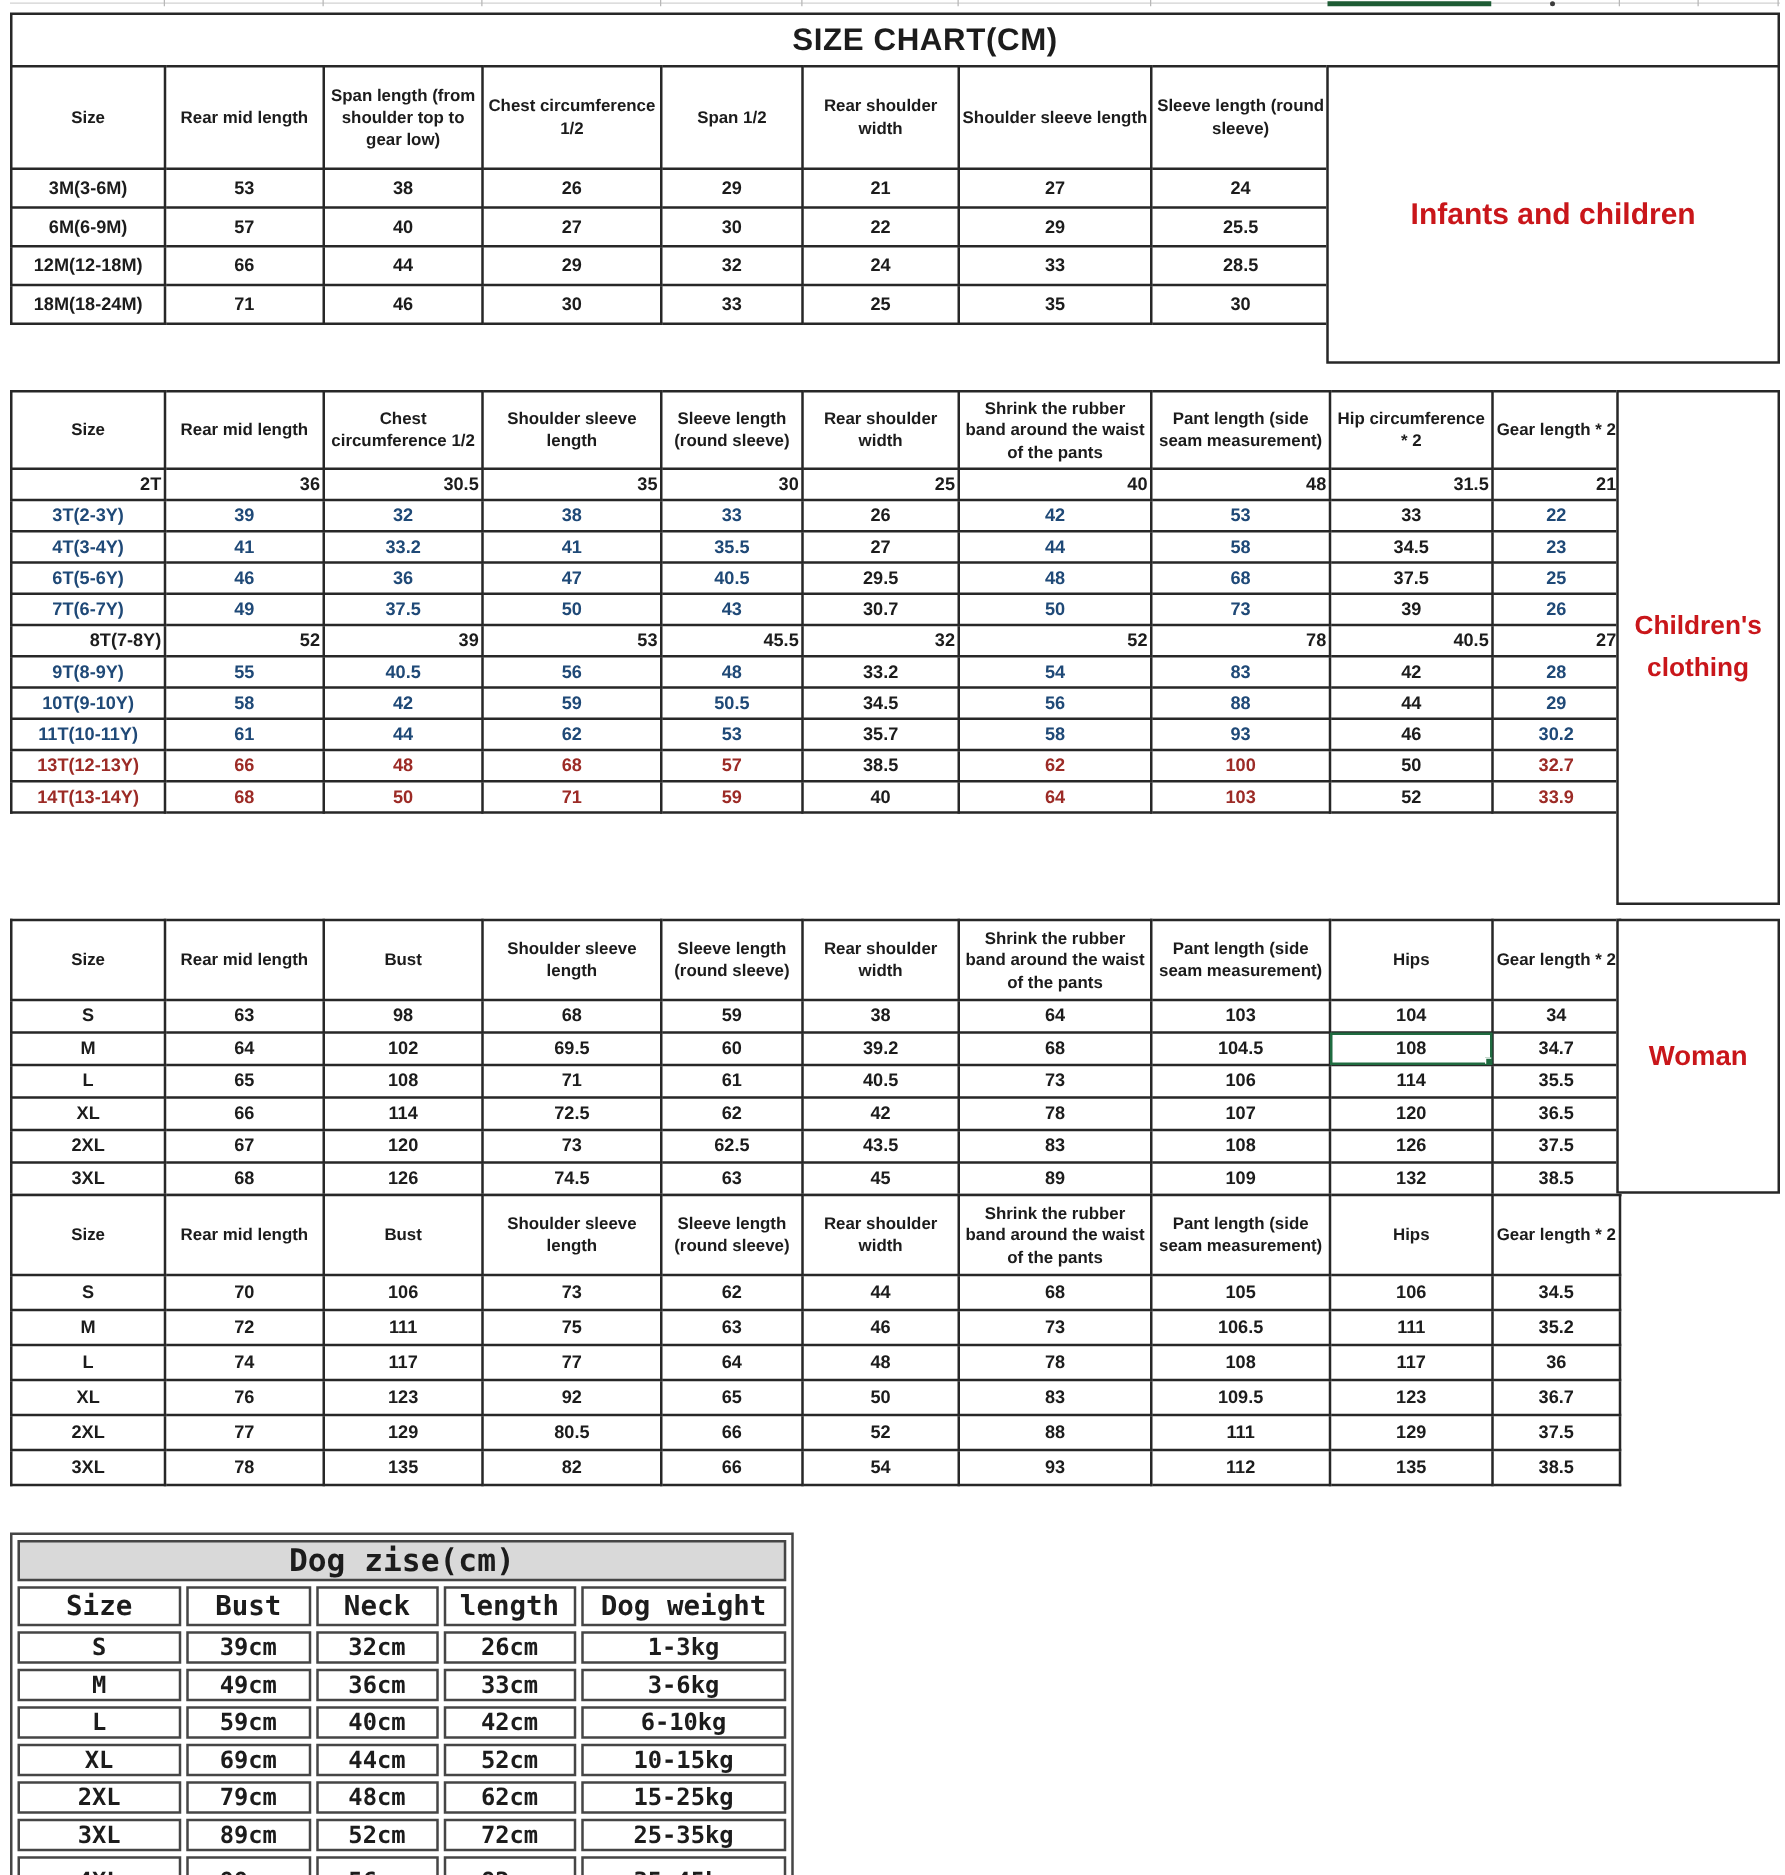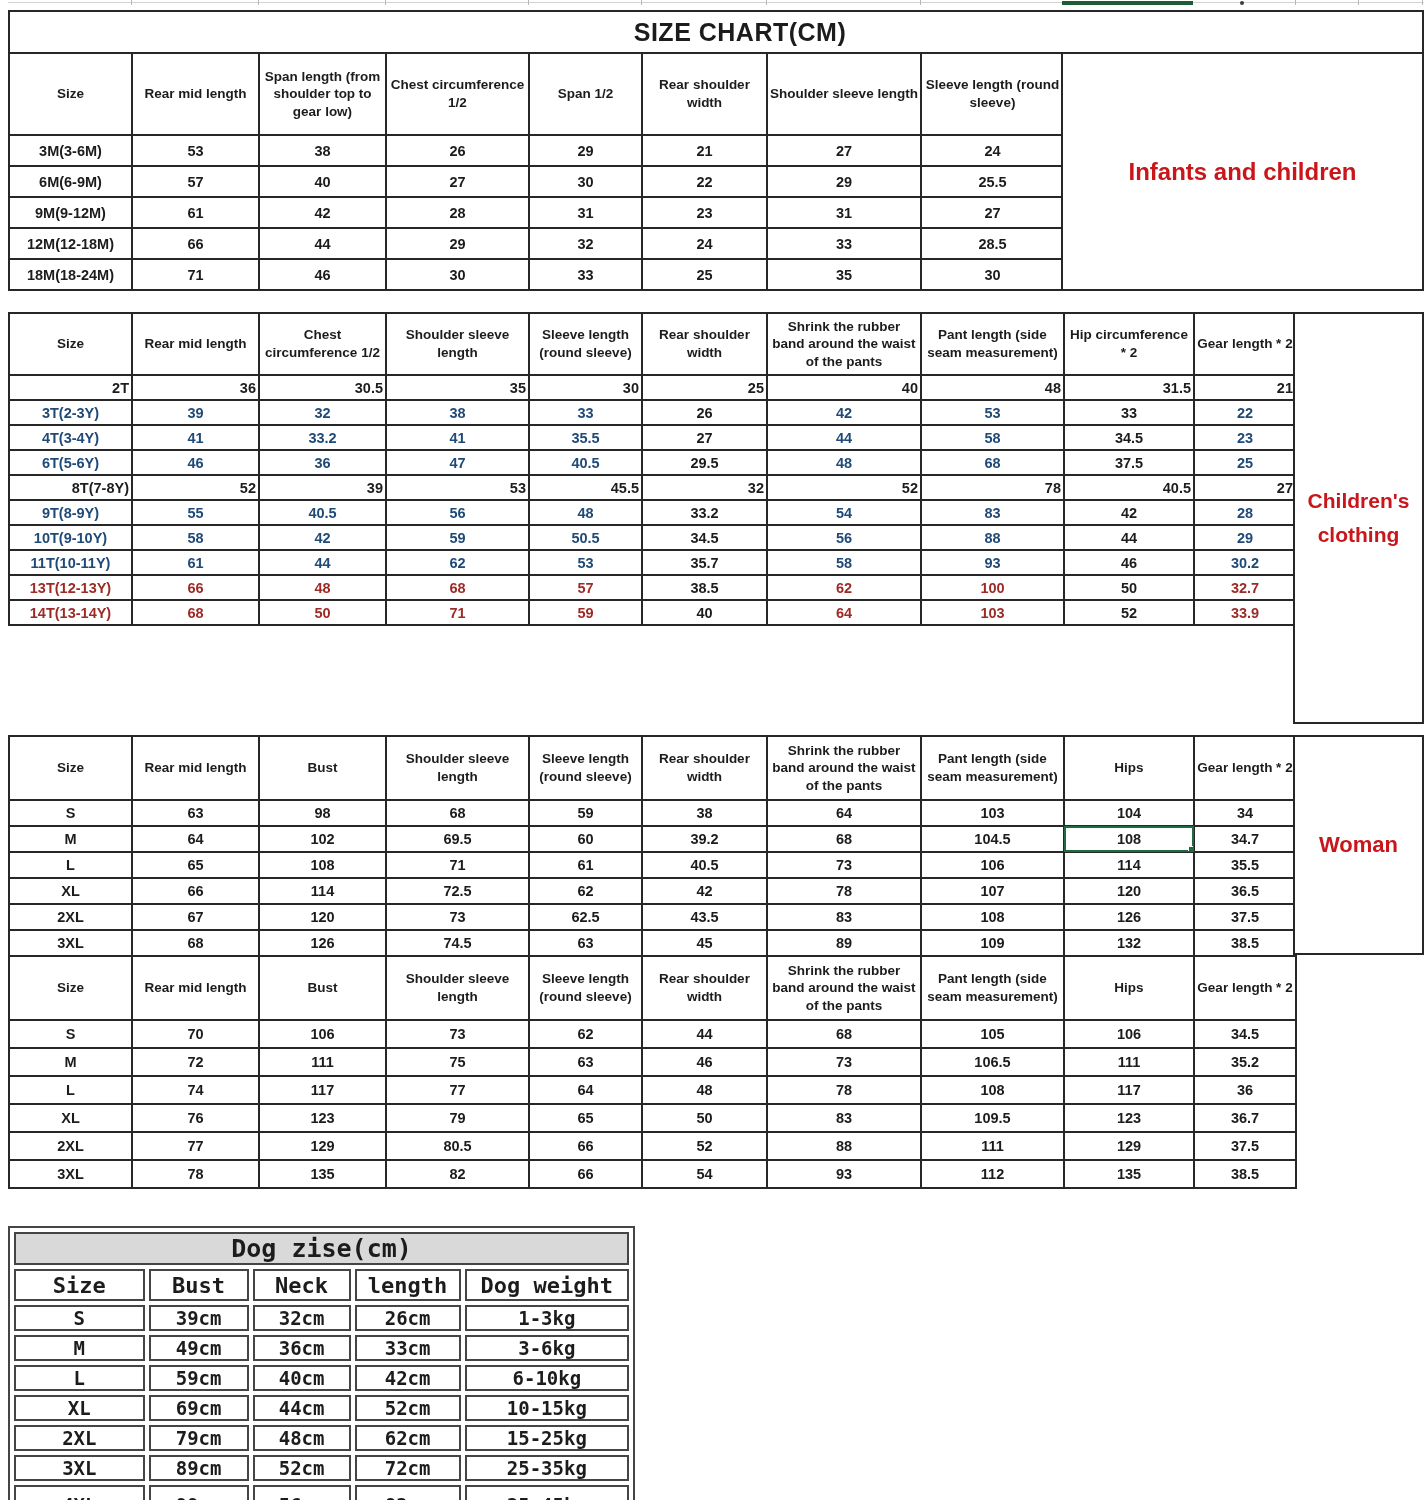--- a/index.html
+++ b/index.html
@@ -145,30 +145,20 @@
         </tr>
         <tr>
           <th>6M(6-9M)</th>
           <td>57</td>
           <td>40</td>
           <td>27</td>
           <td>30</td>
           <td>22</td>
           <td>29</td>
           <td>25.5</td>
-        </tr>
-        <tr>
-          <th>9M(9-12M)</th>
-          <td>61</td>
-          <td>42</td>
-          <td>28</td>
-          <td>31</td>
-          <td>23</td>
-          <td>31</td>
-          <td>27</td>
         </tr>
         <tr>
           <th>12M(12-18M)</th>
           <td>66</td>
           <td>44</td>
           <td>29</td>
           <td>32</td>
           <td>24</td>
           <td>33</td>
           <td>28.5</td>
@@ -256,20 +246,32 @@
           <td>46</td>
           <td>36</td>
           <td>47</td>
           <td>40.5</td>
           <td>29.5</td>
           <td>48</td>
           <td>68</td>
           <td>37.5</td>
           <td>25</td>
         </tr>
+        <tr class="c-blue">
+          <th>7T(6-7Y)</th>
+          <td>49</td>
+          <td>37.5</td>
+          <td>50</td>
+          <td>43</td>
+          <td>30.7</td>
+          <td>50</td>
+          <td>73</td>
+          <td>39</td>
+          <td>26</td>
+        </tr>
         <tr class="c-black">
           <th>8T(7-8Y)</th>
           <td>52</td>
           <td>39</td>
           <td>53</td>
           <td>45.5</td>
           <td>32</td>
           <td>52</td>
           <td>78</td>
           <td>40.5</td>
@@ -504,21 +506,21 @@
           <td>48</td>
           <td>78</td>
           <td>108</td>
           <td>117</td>
           <td>36</td>
         </tr>
         <tr>
           <th>XL</th>
           <td>76</td>
           <td>123</td>
-          <td>79</td>
+          <td>92</td>
           <td>65</td>
           <td>50</td>
           <td>83</td>
           <td>109.5</td>
           <td>123</td>
           <td>36.7</td>
         </tr>
         <tr>
           <th>2XL</th>
           <td>77</td>

